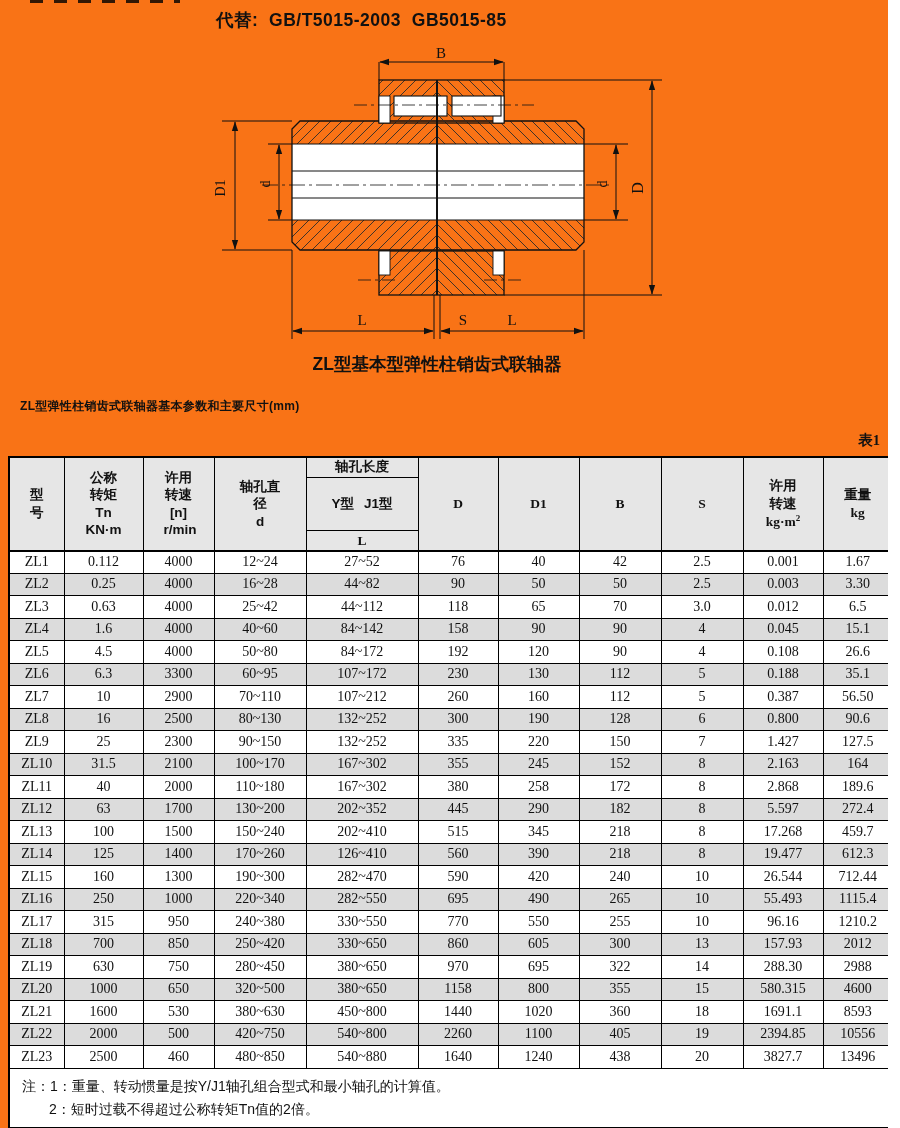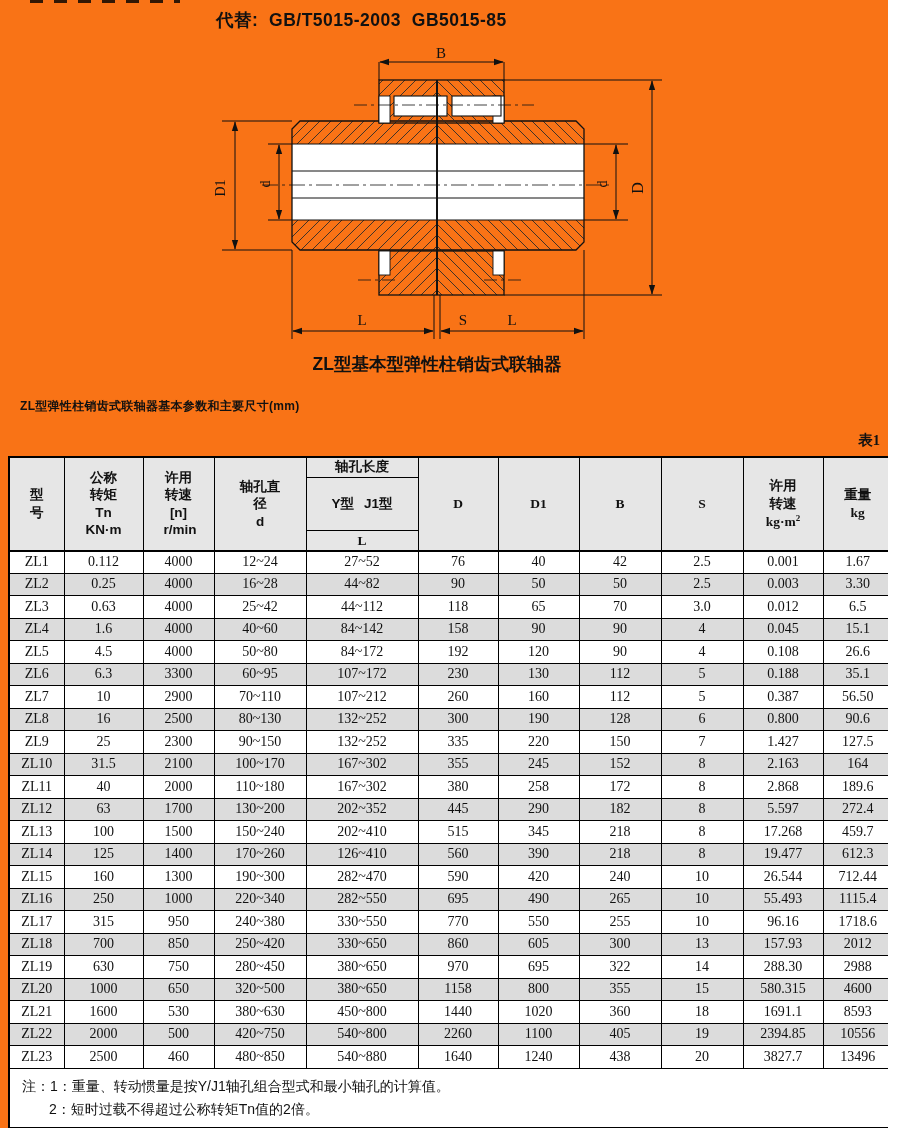--- a/index.html
+++ b/index.html
@@ -428,21 +428,21 @@
           <td>ZL17</td>
           <td>315</td>
           <td>950</td>
           <td>240~380</td>
           <td>330~550</td>
           <td>770</td>
           <td>550</td>
           <td>255</td>
           <td>10</td>
           <td>96.16</td>
-          <td>1718.6</td>
+          <td>1210.2</td>
         </tr>
         <tr class="alt">
           <td>ZL18</td>
           <td>700</td>
           <td>850</td>
           <td>250~420</td>
           <td>330~650</td>
           <td>860</td>
           <td>605</td>
           <td>300</td>

